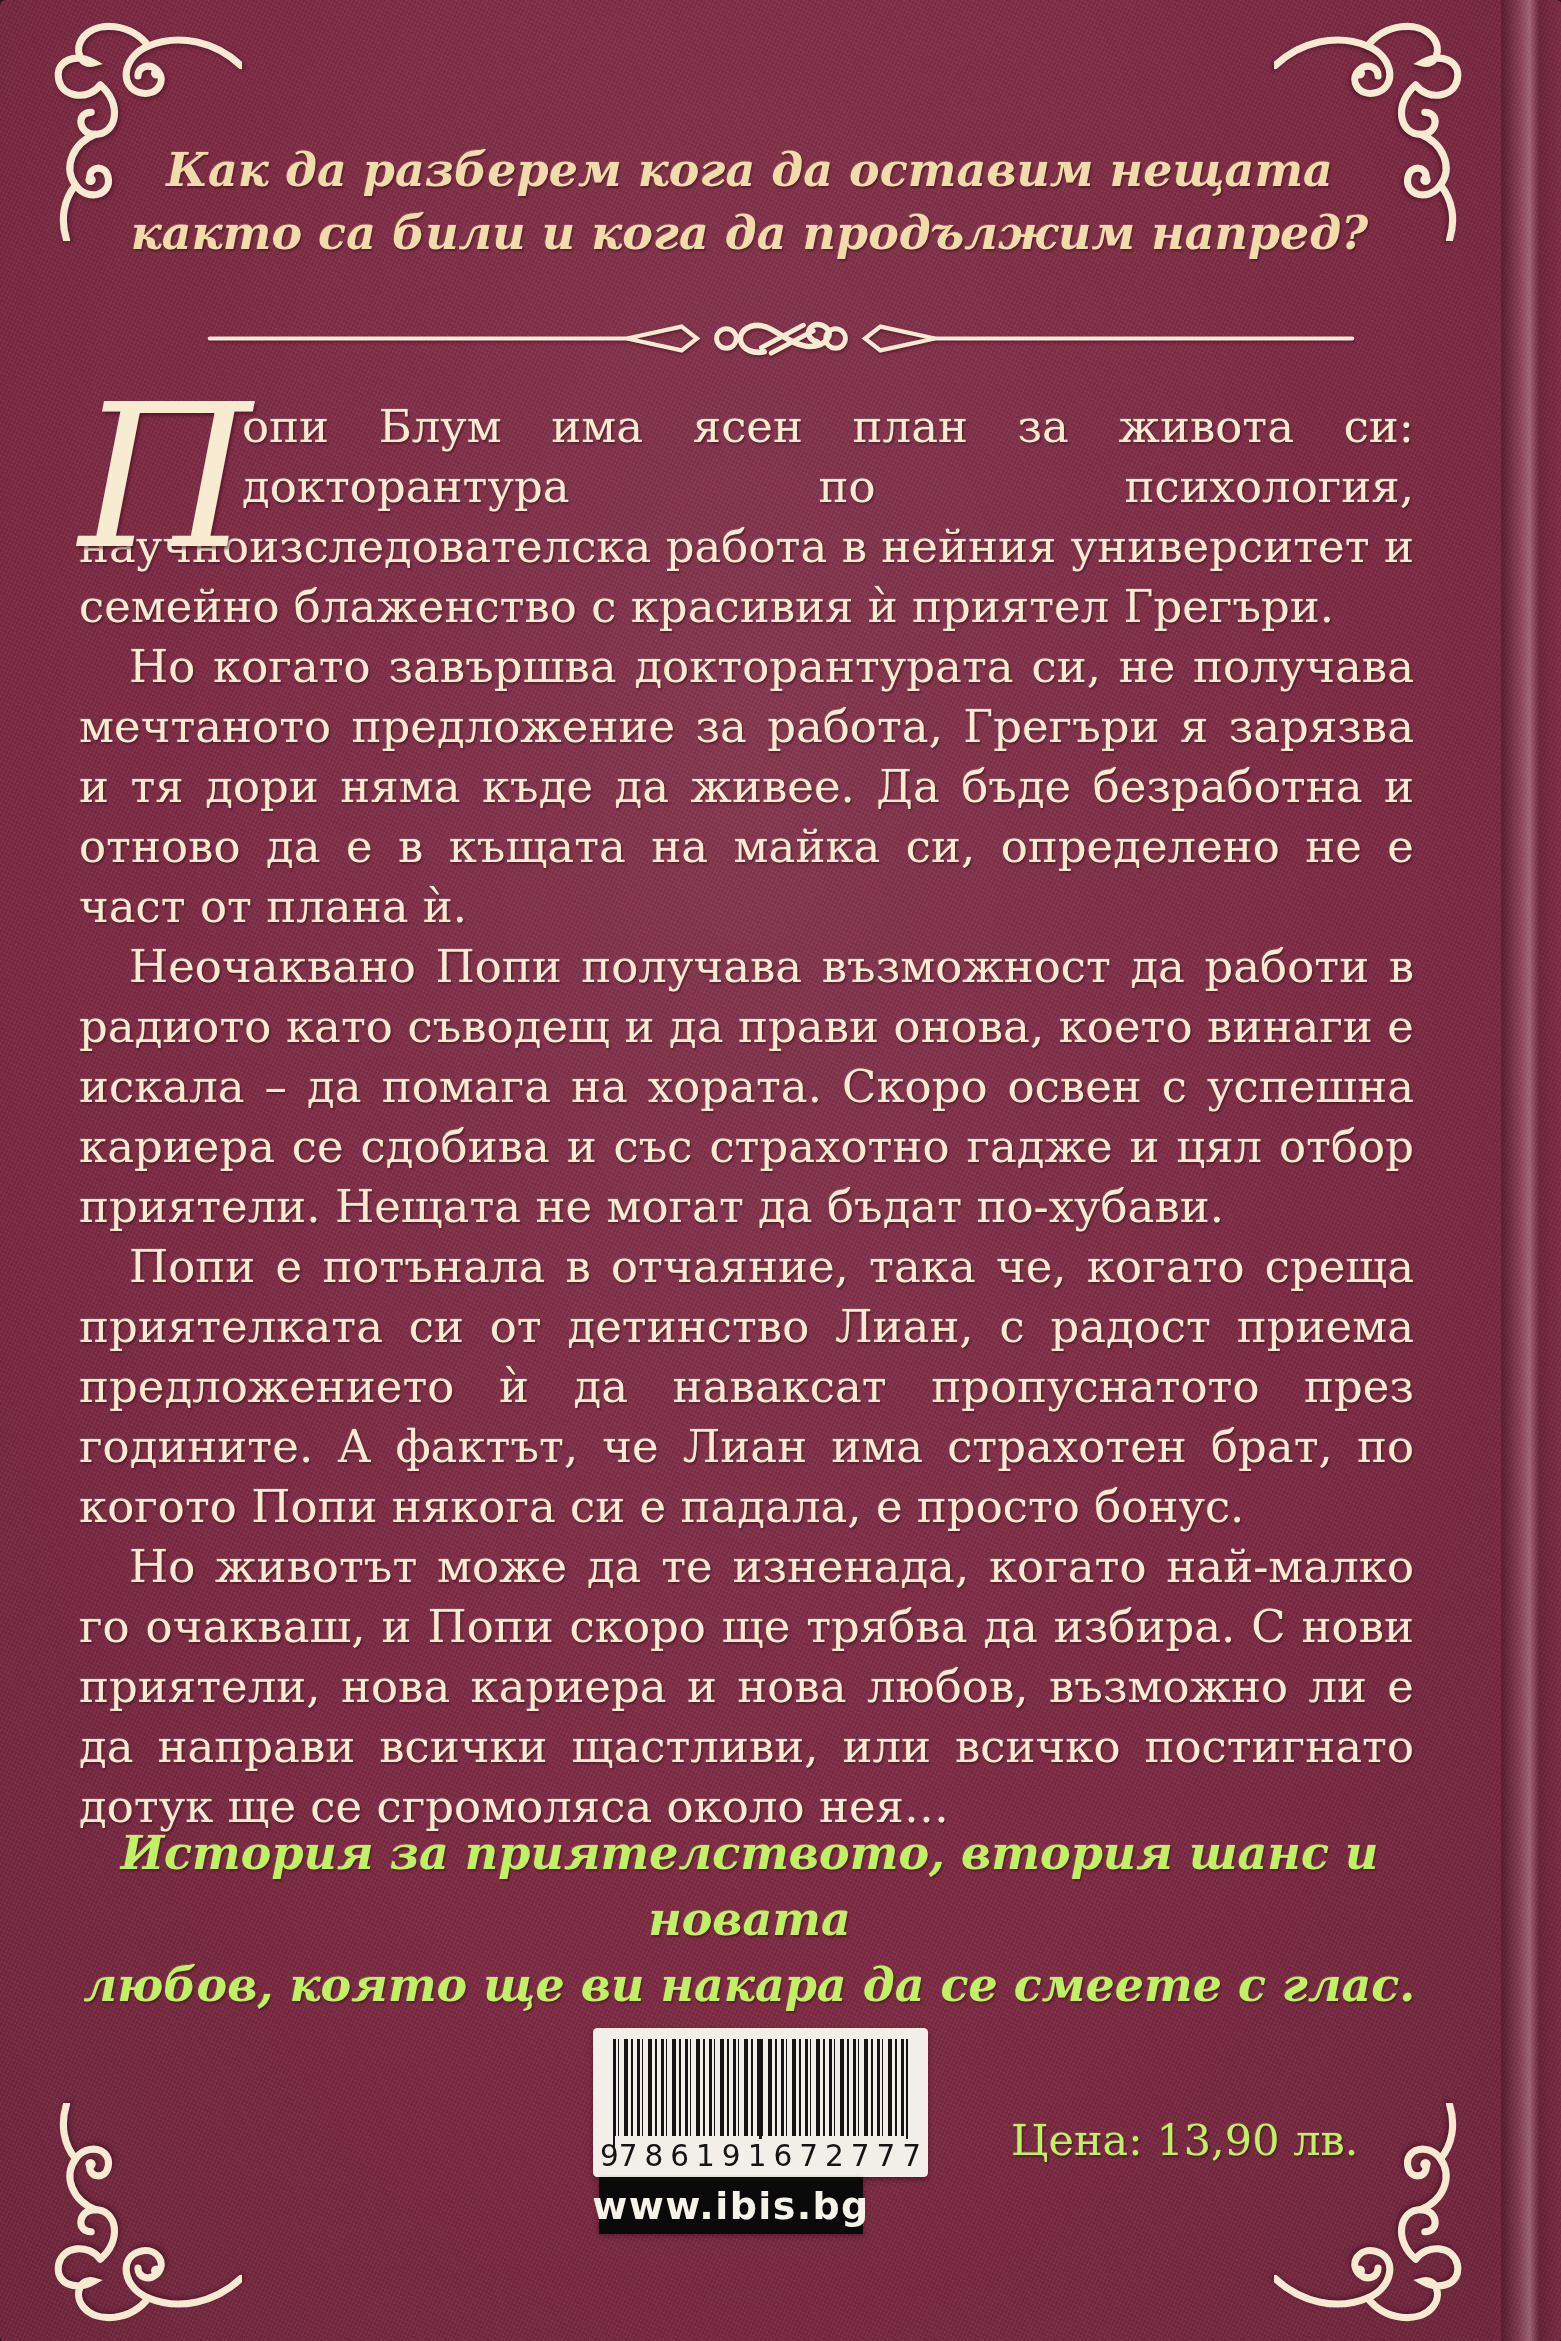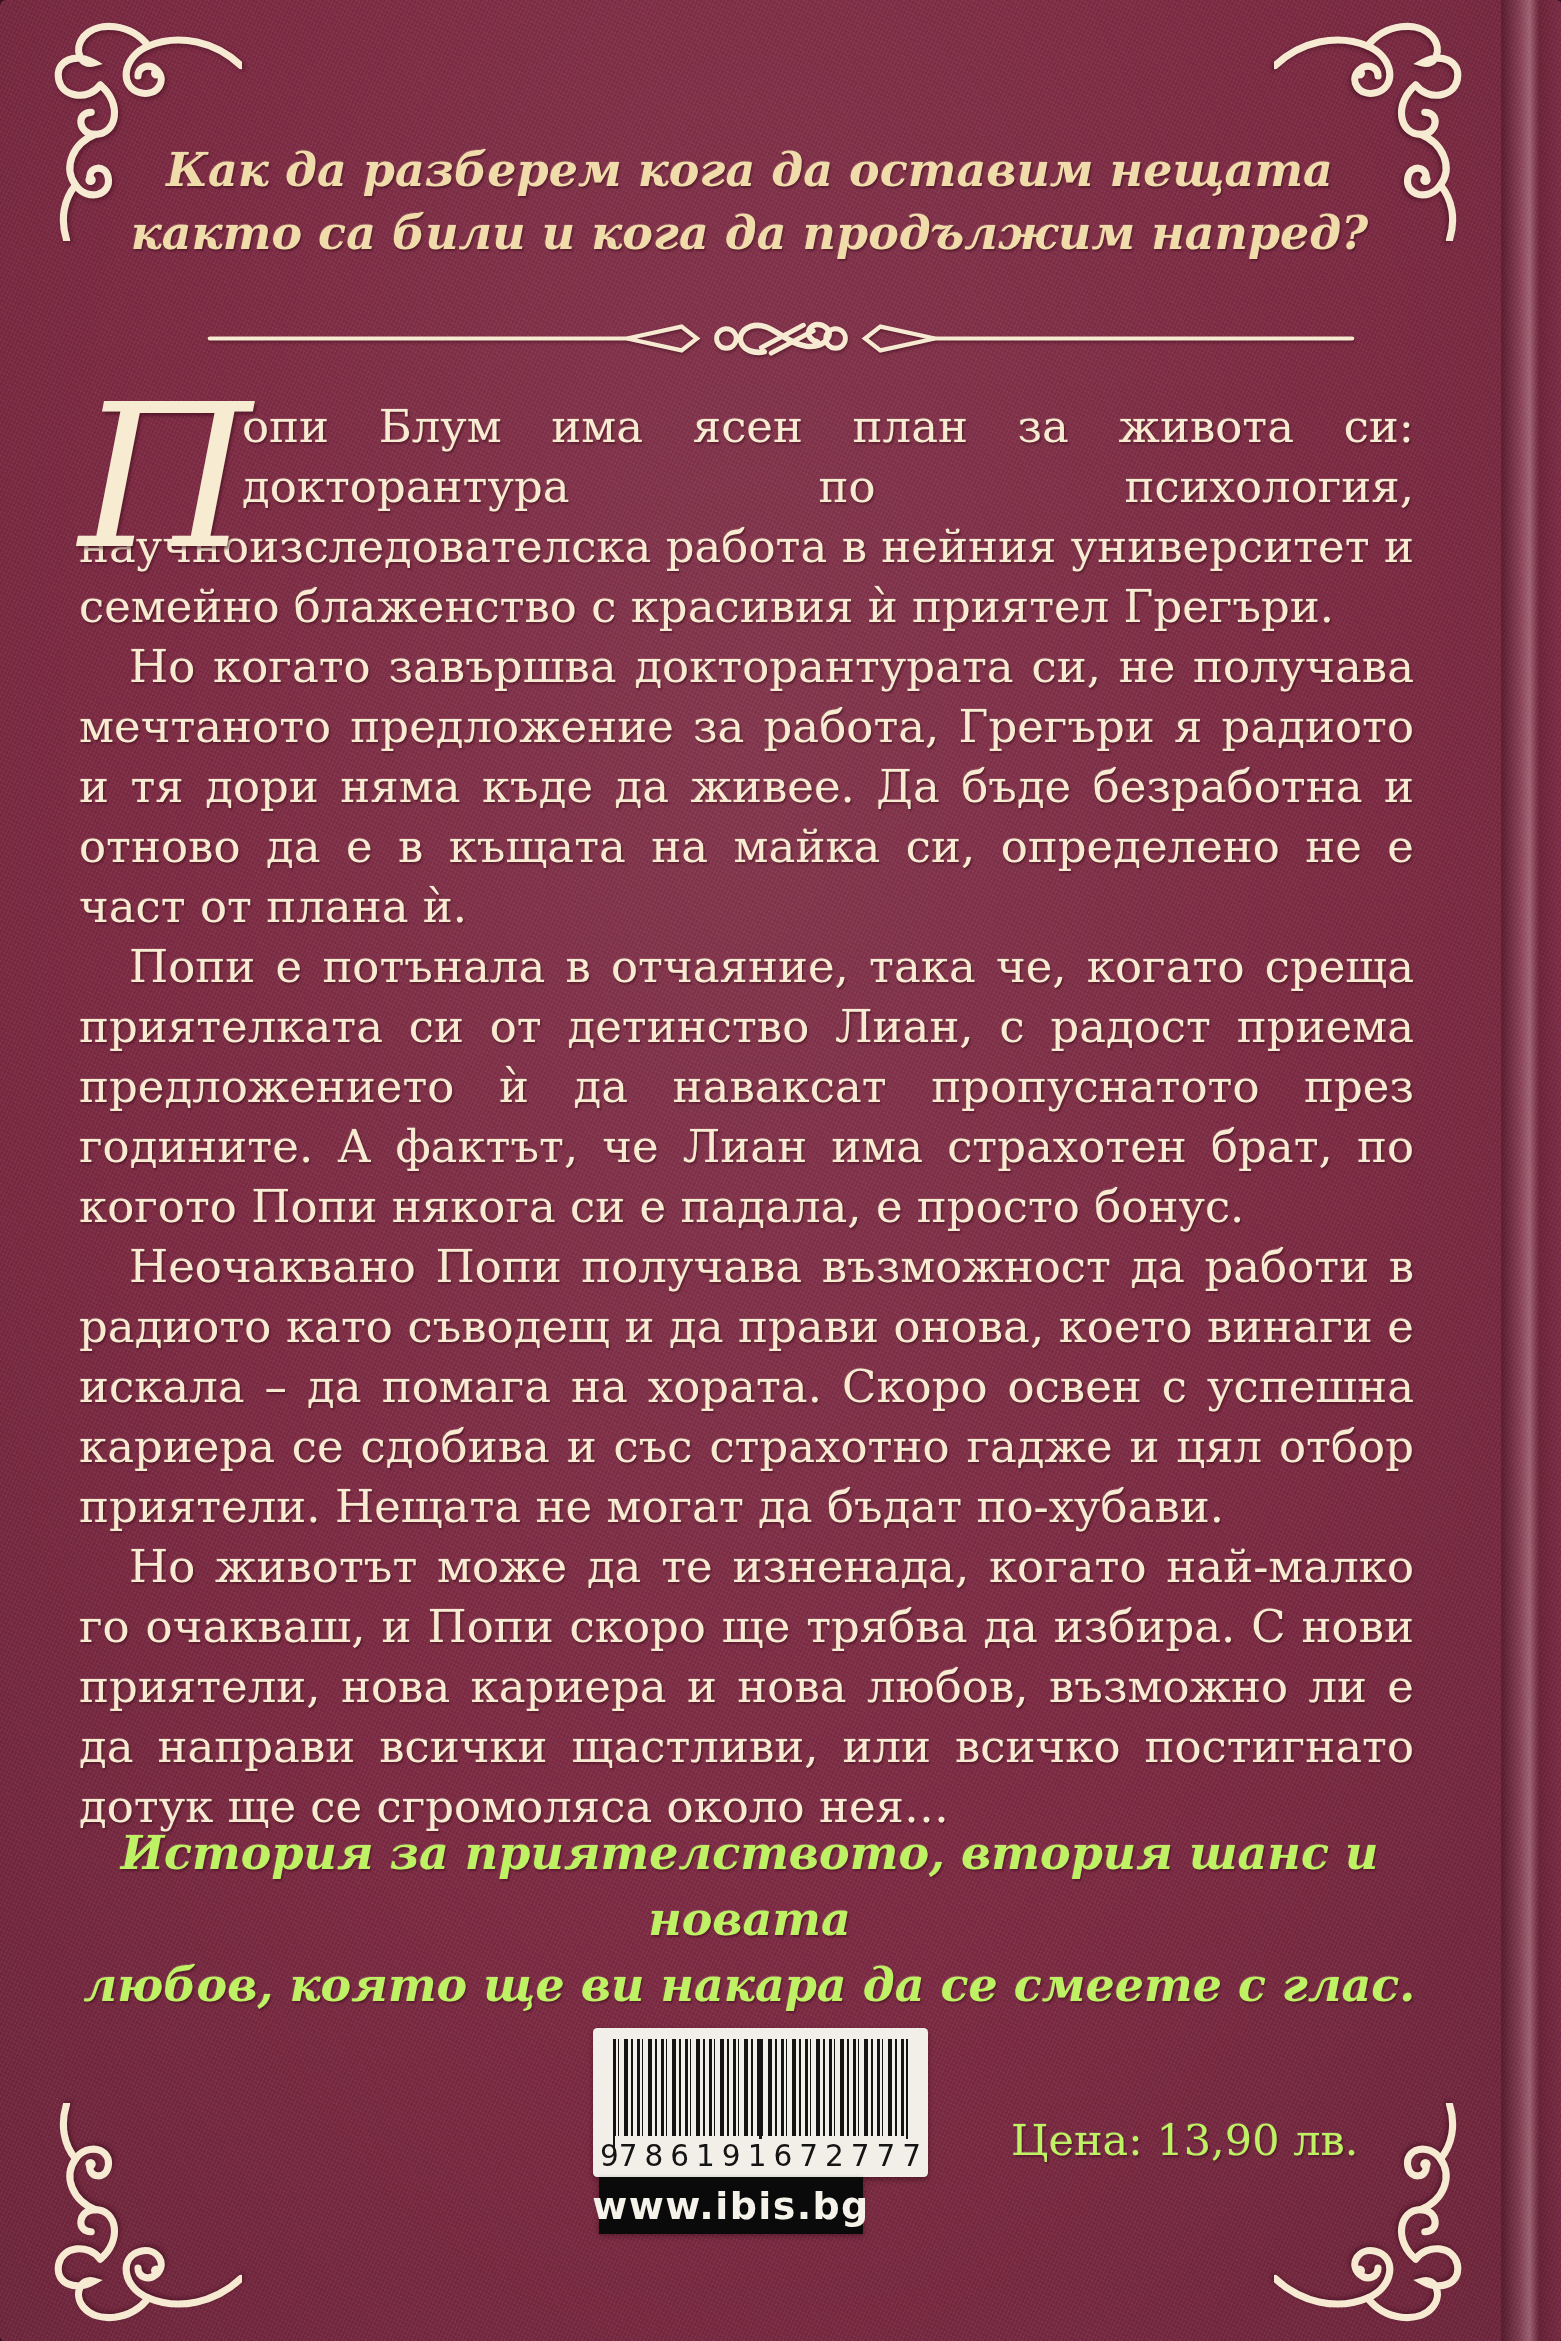--- a/index.html
+++ b/index.html
@@ -190,23 +190,23 @@
       </g>
     </svg>
   </div>
 
   <div class="synopsis emboss">
     <p class="opening">
       <span class="dropcap-box">
           <span class="glyph">П</span>
         </span><span>опи Блум има ясен план за живота си: докторантура по психология, научноизследователска работа в нейния университет и семейно блаженство с красивия ѝ приятел Грегъри.</span>
     </p>
-    <p>Но когато завършва докторантурата си, не получава мечтаното предложение за работа, Грегъри я радиото и тя дори няма къде да живее. Да бъде безработна и отново да е в къщата на майка си, определено не е част от плана ѝ.</p>
+    <p>Но когато завършва докторантурата си, не получава мечтаното предложение за работа, Грегъри я зарязва и тя дори няма къде да живее. Да бъде безработна и отново да е в къщата на майка си, определено не е част от плана ѝ.</p>
+    <p>Неочаквано Попи получава възможност да работи в радиото като съводещ и да прави онова, което винаги е искала – да помага на хората. Скоро освен с успешна кариера се сдобива и със страхотно гадже и цял отбор приятели. Нещата не могат да бъдат по-хубави.</p>
     <p>Попи е потънала в отчаяние, така че, когато среща приятелката си от детинство Лиан, с радост приема предложението ѝ да наваксат пропуснатото през годините. А фактът, че Лиан има страхотен брат, по когото Попи някога си е падала, е просто бонус.</p>
-    <p>Неочаквано Попи получава възможност да работи в радиото като съводещ и да прави онова, което винаги е искала – да помага на хората. Скоро освен с успешна кариера се сдобива и със страхотно гадже и цял отбор приятели. Нещата не могат да бъдат по-хубави.</p>
     <p>Но животът може да те изненада, когато най-малко го очакваш, и Попи скоро ще трябва да избира. С нови приятели, нова кариера и нова любов, възможно ли е да направи всички щастливи, или всичко постигнато дотук ще се сгромоляса около нея…</p>
   </div>
 
   <div class="tagline emboss">
     <div>История за приятелството, втория шанс и новата</div>
     <div>любов, която ще ви накара да се смеете с глас.</div>
   </div>
 
   <div class="barcode-label">
     <div class="bars"></div>

